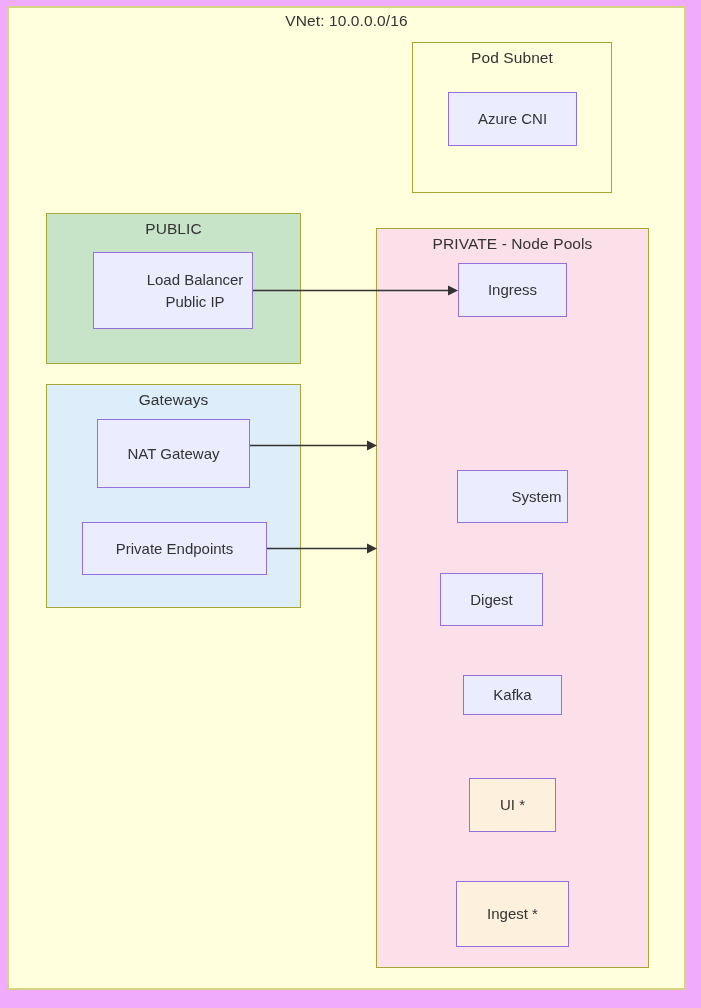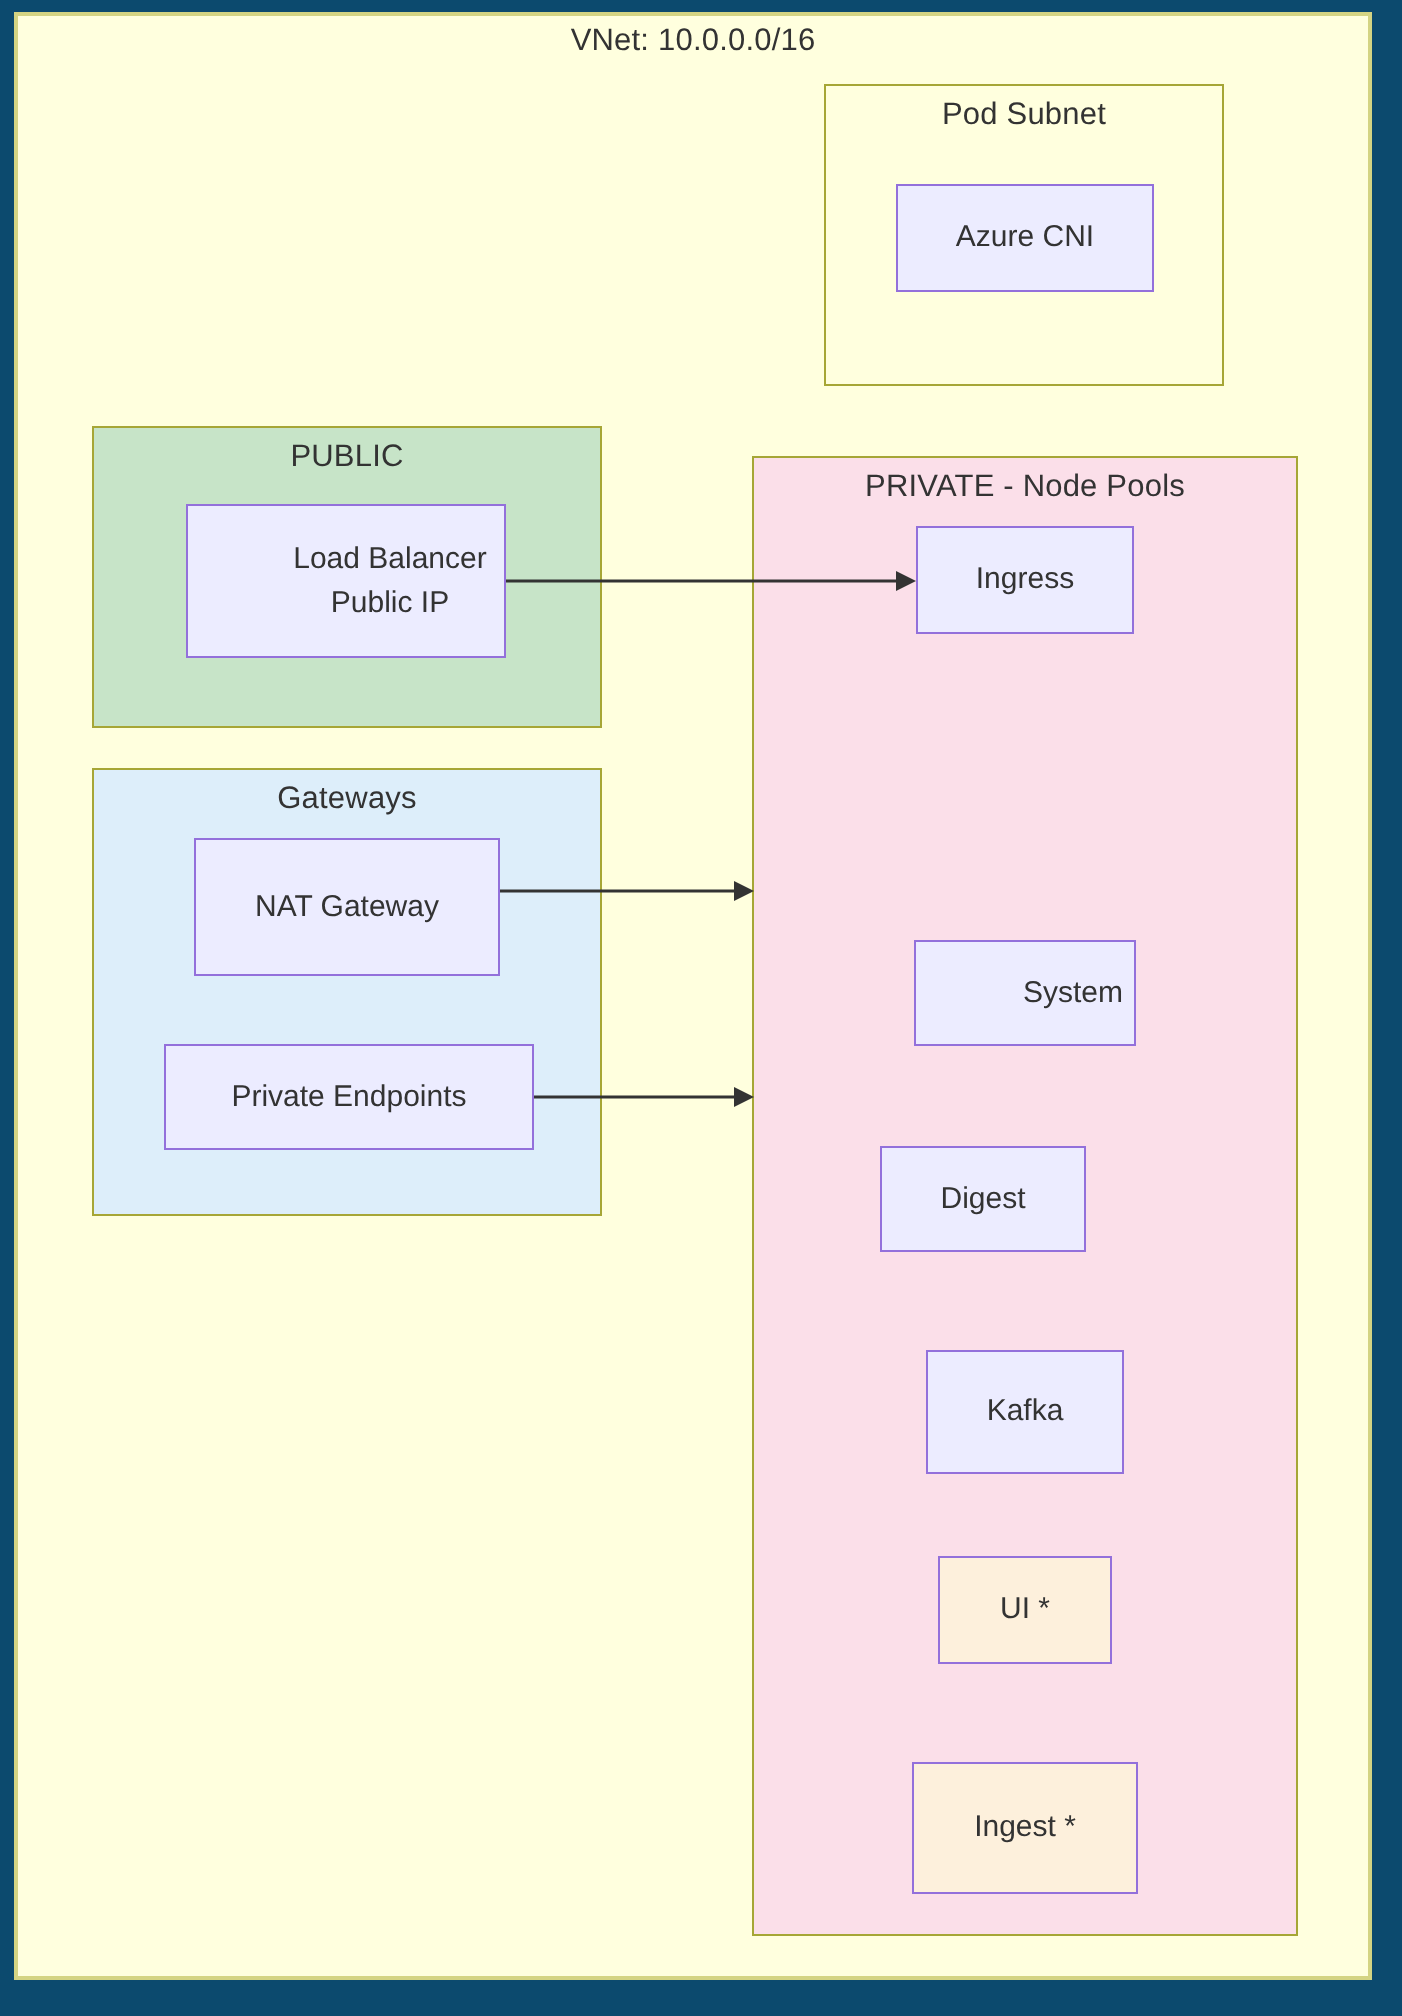--- a/index.html
+++ b/index.html
@@ -3,21 +3,21 @@
 <meta charset="utf-8">
 <style>
   * { margin: 0; padding: 0; box-sizing: border-box; }
   html, body { background: #ffffff; }
   body { font-family: "Liberation Sans", "DejaVu Sans", sans-serif; color: #333333; }
 
   .canvas {
     position: relative;
     width: 701px;
     height: 1008px;
-    background: #0c4a6e;
+    background: #f0abfc;
     overflow: hidden;
   }
 
   .cluster {
     position: absolute;
     border: 1px solid #a6a636;
   }
   .cluster-title {
     width: 100%;
     text-align: center;
@@ -54,21 +54,21 @@
   }
   .node--cream { background: #fdf0dc; }
 
   .n-azure-cni         { left: 448px; top: 92px;  width: 129px; height: 54px; text-align: center; }
   .n-load-balancer     { left: 93px;  top: 252px; width: 160px; height: 77px; padding-left: 44px; }
   .n-nat-gateway       { left: 97px;  top: 419px; width: 153px; height: 69px; }
   .n-private-endpoints { left: 82px;  top: 522px; width: 185px; height: 53px; }
   .n-ingress           { left: 458px; top: 263px; width: 109px; height: 54px; text-align: center; }
   .n-system            { left: 457px; top: 470px; width: 111px; height: 53px; padding-left: 48px; }
   .n-digest            { left: 440px; top: 573px; width: 103px; height: 53px; }
-  .n-kafka             { left: 463px; top: 675px; width: 99px;  height: 62px; align-items: center; }
+  .n-kafka             { left: 463px; top: 675px; width: 99px;  height: 40px; align-items: center; }
   .n-ui                { left: 469px; top: 778px; width: 87px;  height: 54px; }
   .n-ingest            { left: 456px; top: 881px; width: 113px; height: 66px; align-items: center; }
 
   .edges-svg {
     position: absolute;
     left: 0; top: 0;
     width: 701px; height: 1008px;
     pointer-events: none;
   }
   .edges-svg line { stroke: #333333; stroke-width: 1.5; }

